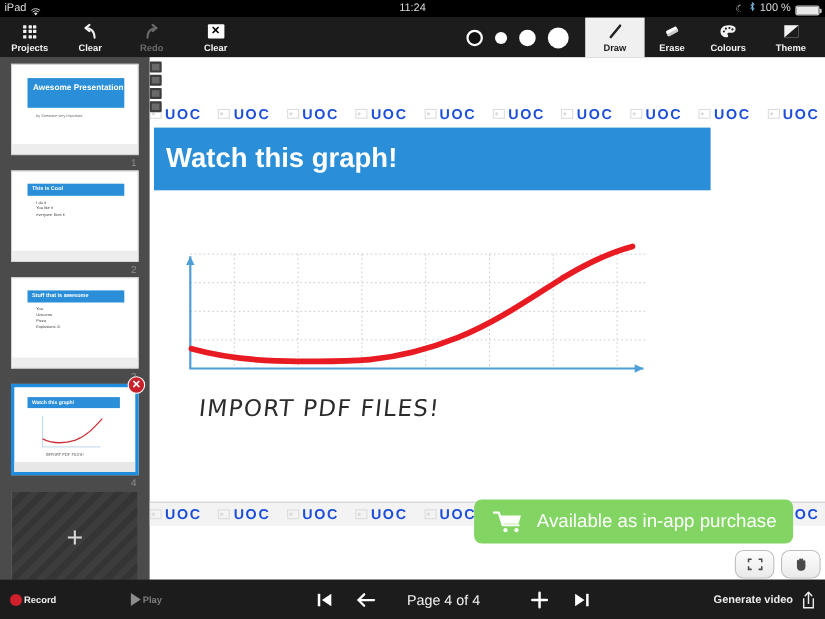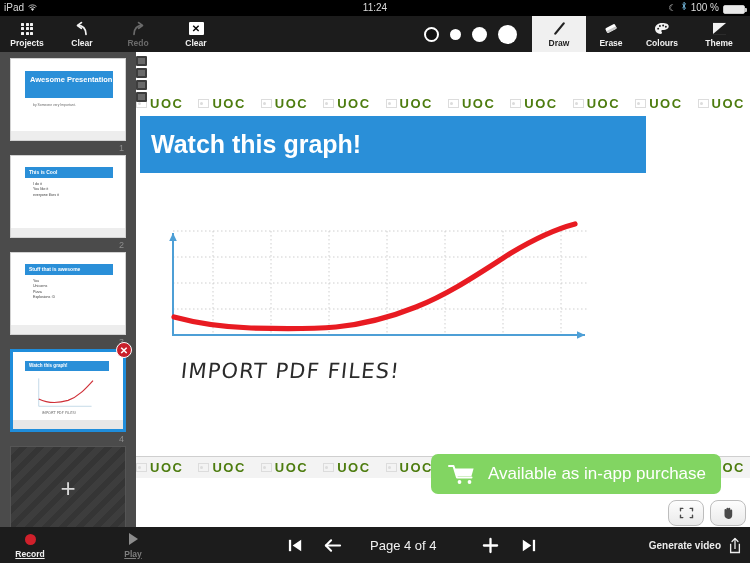--- a/index.html
+++ b/index.html
@@ -9,21 +9,21 @@
     background:#000;
     -webkit-font-smoothing:antialiased;
   }
   #app { position:relative; width:750px; height:563px; background:#4a4a4a; }
 
   
   .statusbar {
     position:absolute; top:0; left:0; width:750px; height:16px;
     background:#000; color:#dcdcdc; font-size:10px; line-height:16px;
   }
-  .sb-left { position:absolute; left:4px; top:0; display:flex; gap:4px; }
+  .sb-left { position:absolute; left:4px; top:0; display:flex; align-items:center; gap:4px; }
   .sb-center { position:absolute; left:0; width:750px; text-align:center; font-size:10px; }
   .sb-right { position:absolute; right:5px; top:0; display:flex; align-items:center; gap:4px; }
   .wifi-icon { display:inline-block; width:9px; height:8px; position:relative; top:1px; }
   .moon-icon { font-size:9px; }
   .bt-icon { font-size:9px; }
   .battery {
     display:inline-block; width:22px; height:9px; border:1px solid #c8c8c8;
     border-radius:2px; position:relative; top:1px;
   }
   .battery::after {
@@ -96,21 +96,21 @@
     position:absolute; left:136px; top:52px; width:614px; height:475px;
     background:#fff; overflow:hidden;
   }
   .filmstrip { position:absolute; left:0; top:4px; width:14px; z-index:4; }
   .filmstrip i {
     display:block; width:11px; height:10px; border:2px solid #3d3d3d; background:#6a6a6a;
     margin-bottom:2px; border-radius:1px;
   }
   .watermark {
     position:absolute; left:0; width:614px; height:22px;
-    color:#4d7c0f; font-size:13px; letter-spacing:1.5px; font-weight:bold;
+    color:#1d4ed8; font-size:13px; letter-spacing:1.5px; font-weight:bold;
     white-space:nowrap; overflow:hidden; user-select:none;
     display:flex; align-items:center;
   }
   .wm-top { top:40px; }
   .wm-bot { top:404px; background:#f3f3f3; border-top:1px solid #cfcfcf; }
   .wm-unit { display:inline-flex; align-items:center; margin-right:15px; }
   .wm-mark {
     display:inline-block; width:11px; height:9px; border:1.5px solid #dcdcdc;
     margin-right:3px; position:relative;
   }
@@ -144,22 +144,22 @@
   }
   .marquee { width:15px; height:12px; position:relative; }
 
   
   .bottombar {
     position:absolute; left:0; bottom:0; width:750px; height:36px;
     background:#1c1c1c; color:#e4e4e4;
   }
   .bb-item {
     position:absolute; top:0; height:36px;
-    display:flex; flex-direction:column; align-items:center; justify-content:center;
-    font-size:8.5px; font-weight:bold; gap:2px; cursor:pointer; color:#f0f0f0;text-decoration:underline;
+    display:flex; flex-direction:row; align-items:center; justify-content:center;
+    font-size:8.5px; font-weight:bold; gap:2px; cursor:pointer; color:#f0f0f0;
   }
   .bb-item.dim { color:#7d7d7d; }
   .bb-item .g { height:15px; display:flex; align-items:center; justify-content:center; }
   .rec-dot { width:11px; height:11px; border-radius:50%; background:#d0202b; }
   .stop-sq { width:10px; height:10px; background:#8c8c8c; }
   .play-tri {
     width:0; height:0; border-left:9px solid #8c8c8c;
     border-top:6px solid transparent; border-bottom:6px solid transparent;
   }
   .nav-btn {

